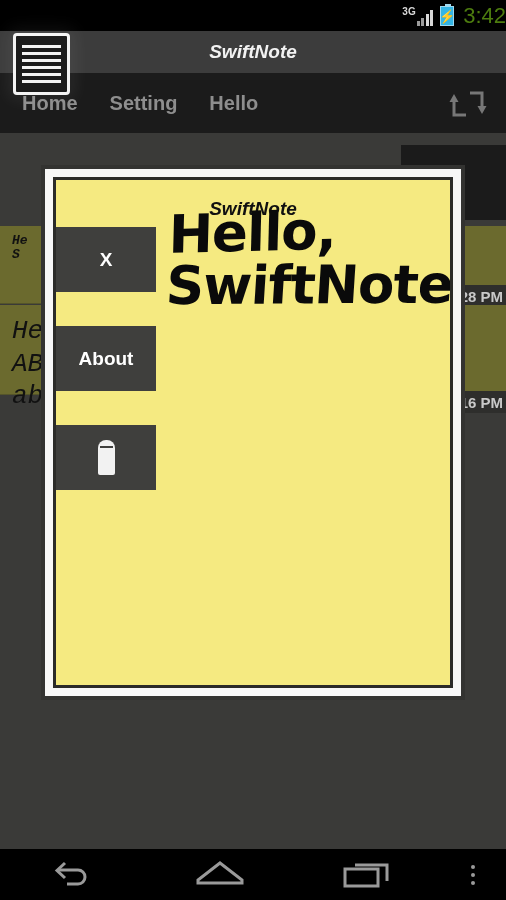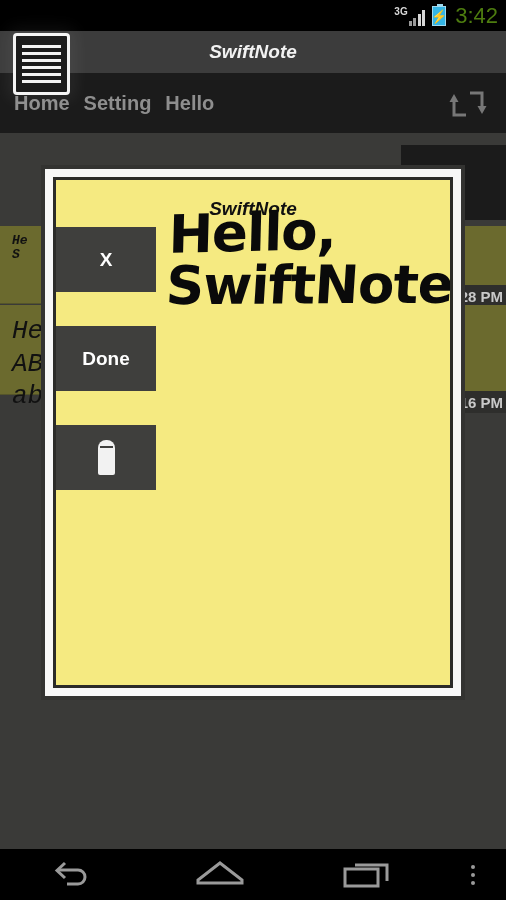--- a/index.html
+++ b/index.html
@@ -14,21 +14,21 @@
     width:506px; height:900px;
     background:#3a3a38;
     overflow:hidden;
   }
 
   
   #statusbar {
     position:absolute; left:0; top:0; width:506px; height:31px;
     background:#000;
     display:flex; align-items:center; justify-content:flex-end;
-    padding-right:8px;
+    padding-right:0;
   }
   .sb-net { display:flex; align-items:flex-end; height:20px; margin-right:7px; }
   .sb-3g {
     font-size:10px; font-weight:bold; color:#d8d8d8;
     line-height:10px; align-self:flex-start; margin-top:1px; margin-right:1px;
   }
   .sb-bars { display:flex; align-items:flex-end; height:17px; gap:1.5px; }
   .sb-bars i { display:block; width:3px; background:#9a9a9a; }
   .sb-bars i:nth-child(1){ height:5px; }
   .sb-bars i:nth-child(2){ height:8px; }
@@ -62,21 +62,21 @@
   #actionbar .title {
     color:#f2f2f2; font-size:19px; font-weight:bold; font-style:italic;
   }
 
   
   #tabbar {
     position:absolute; left:0; top:73px; width:506px; height:60px;
     background:#1b1b1b;
     display:flex; align-items:center;
   }
-  #tabbar .tabs { display:flex; align-items:center; padding-left:14px; gap:14px; }
+  #tabbar .tabs { display:flex; align-items:center; padding-left:22px; gap:32px; }
   #tabbar .tab {
     color:#8e8e8e; font-size:20px; font-weight:bold;
   }
   #sync-btn {
     position:absolute; right:18px; top:14px;
     width:40px; height:34px;
   }
 
   
   #app-icon {
@@ -280,21 +280,21 @@
 
   <div id="dialog">
     <div class="frame-white">
       <div class="frame-dark">
         <div id="note">
 
           <div id="note-title">SwiftNote</div>
 
           <div class="note-btn" id="btn-close">X</div>
 
-          <div class="note-btn" id="btn-done">Done</div>
+          <div class="note-btn" id="btn-done">About</div>
 
           <div class="note-btn" id="btn-pen">
             <span class="pen-glyph"></span>
           </div>
 
           <div id="handwriting"><span class="l1">Hello,</span><br><span class="l2">SwiftNote</span></div>
 
         </div>
       </div>
     </div>

